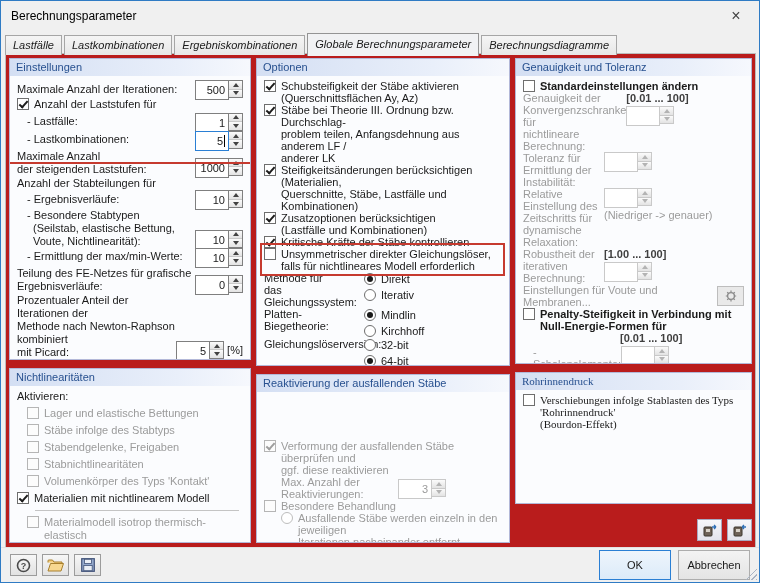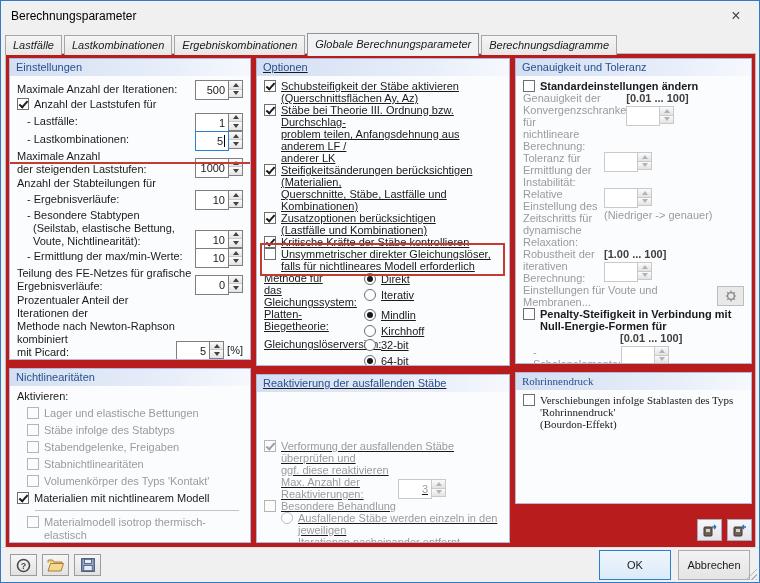--- a/index.html
+++ b/index.html
@@ -10,21 +10,21 @@
   .closebtn{position:absolute;top:1px;right:1px;width:44px;height:27px;display:flex;align-items:center;justify-content:center;font-size:16px;color:#444;cursor:default;}
   
   .tabbar{position:absolute;left:4px;top:31px;display:flex;align-items:flex-end;z-index:4;font-style:italic;}
   .tab{height:19px;line-height:19px;padding:0 7px;background:linear-gradient(#f5f5f5,#e7e7e7);border:1px solid #a6a6a6;border-bottom:none;margin-right:2px;white-space:nowrap;}
   .tab.active{height:22px;line-height:21px;background:#f1f2f4;border-color:#949494;position:relative;top:1px;z-index:5;}
   
   .page{position:absolute;left:4px;top:52px;width:751px;height:495px;box-sizing:border-box;border:1px solid #bcbcbc;background:#b91c1c;overflow:hidden;}
   .cols{display:flex;gap:5px;padding:4px 3px;height:100%;box-sizing:border-box;}
   .col{display:flex;flex-direction:column;min-width:0;}
   .col1{width:242px;flex:0 0 242px;}
-  .col2{width:254px;flex:0 0 254px;text-decoration:underline;}
+  .col2{width:254px;flex:0 0 254px;}
   .col3{flex:1;}
   
   .group{position:relative;box-sizing:border-box;border:1px solid #b3b8d8;background:#fbfcfe;display:flex;flex-direction:column;overflow:hidden;}
   .ghead{flex:0 0 17px;line-height:17px;padding:0 6px;color:#27508f;background:linear-gradient(to right,#d4dff3,#e9effa 70%,#f6f8fd);white-space:nowrap;overflow:hidden;}
   .gbody{padding:4px 7px 0 7px;display:flex;flex-direction:column;flex:1;min-height:0;}
   .mb8{margin-bottom:8px;}
   
   .row{display:flex;justify-content:space-between;align-items:center;}
   .row.bot{align-items:flex-end;}
   .lbl{white-space:pre-line;line-height:13px;}

